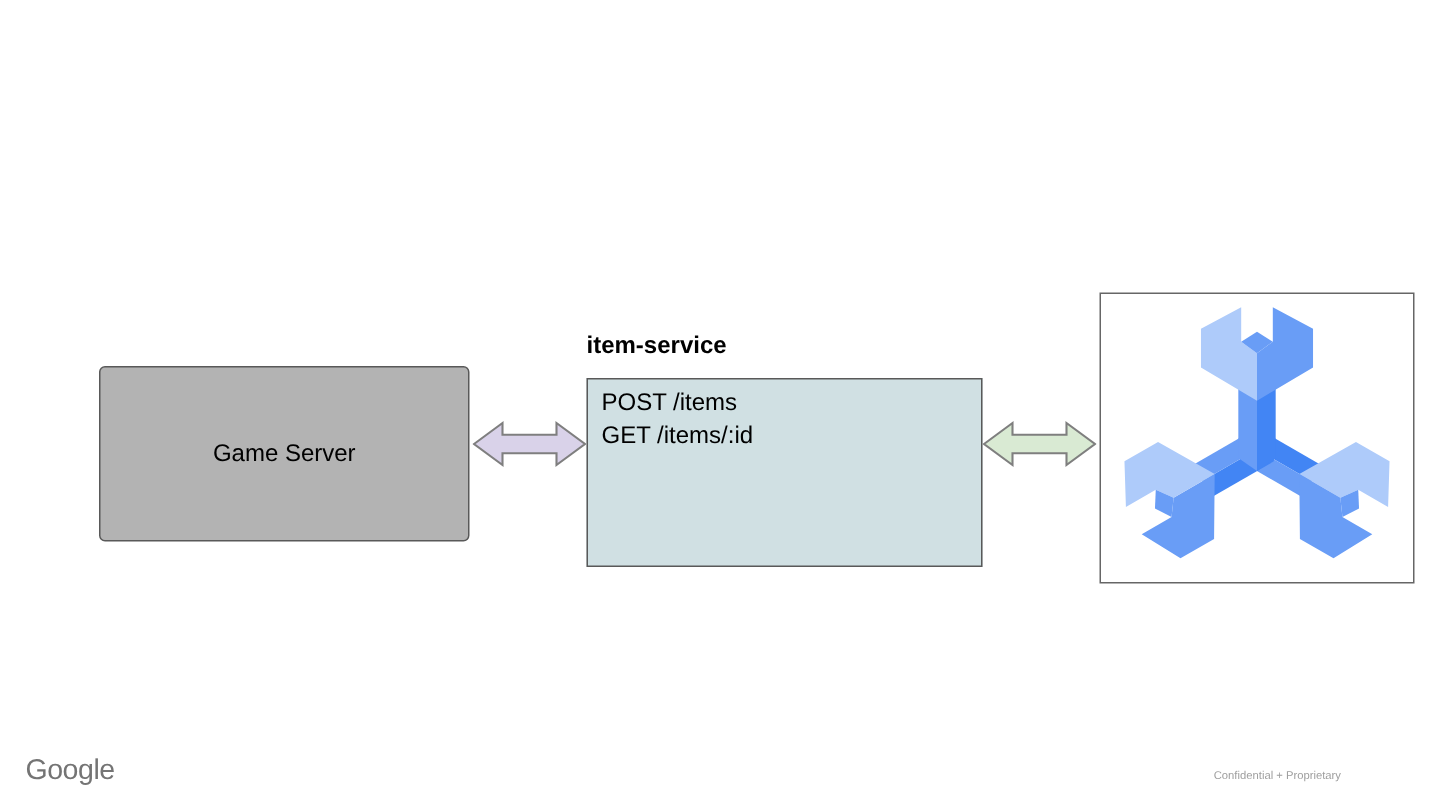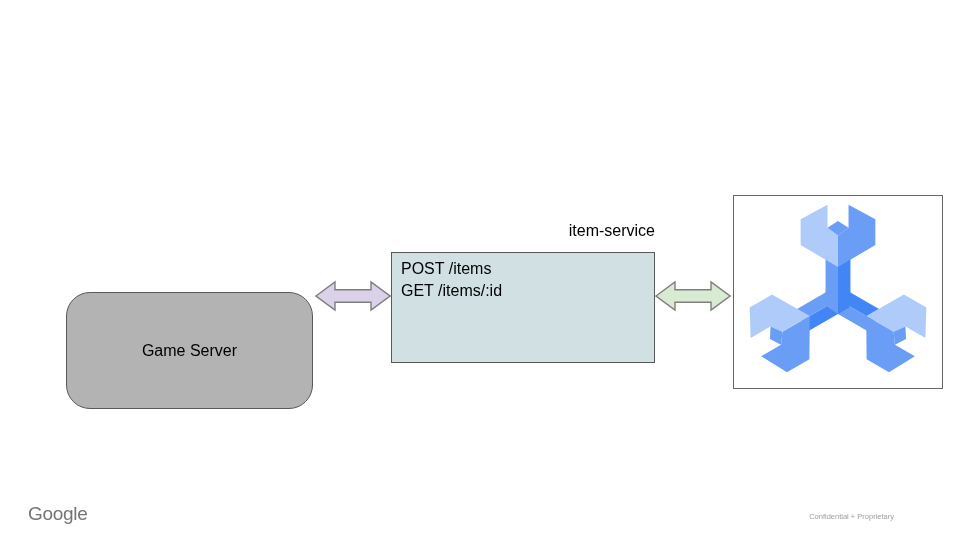--- a/index.html
+++ b/index.html
@@ -4,31 +4,31 @@
 <style>
   html,body{margin:0;padding:0;background:#e8e8e8;}
   .slide{
     position:relative;width:960px;height:540px;background:#ffffff;
     font-family:"Liberation Sans","DejaVu Sans",sans-serif;overflow:hidden;
   }
   
   .game-server{
     position:absolute;left:66px;top:244px;width:247px;height:117px;
     box-sizing:border-box;background:var(--game-server-fill);
-    border:1.5px solid var(--game-server-border);border-radius:24px;
-    display:flex;align-items:center;justify-content:center;margin-top:48px;
+    border:1.5px solid var(--game-server-border);border-radius:4px;
+    display:flex;align-items:center;justify-content:center;
   }
   .node-label{font-size:16px;color:var(--text-black);}
   
   .item-title{
     position:absolute;left:391px;top:222px;width:264px;
-    text-align:right;font-size:16px;font-weight:normal;color:var(--text-black);
+    text-align:left;font-size:16px;font-weight:bold;color:var(--text-black);
   }
   .item-service{
-    position:absolute;left:391px;top:252px;width:264px;height:111px;
+    position:absolute;left:391px;top:252px;width:264px;height:126px;
     box-sizing:border-box;background:var(--item-service-fill);
     border:1.5px solid var(--item-service-border);
     padding:5px 9px;
   }
   .endpoint{font-size:16px;line-height:22px;color:var(--text-black);white-space:nowrap;}
   
   .arrow{position:absolute;width:76px;height:32px;}
   .arrow-left{left:315px;top:280px;}
   .arrow-right{left:655px;top:280px;}
   .arrow polygon{stroke:var(--arrow-border);stroke-width:1.4;stroke-linejoin:miter;}
@@ -39,21 +39,21 @@
     position:absolute;left:733px;top:195px;width:210px;height:194px;
     box-sizing:border-box;background:#ffffff;border:1px solid var(--logo-box-border);
     display:flex;align-items:center;justify-content:center;
   }
   .logo-box svg{width:194px;height:182px;}
   .f-l{fill:var(--spanner-light);}
   .f-m{fill:var(--spanner-medium);}
   .f-d{fill:var(--spanner-dark);}
   
   .brand{
-    position:absolute;left:28px;top:503px;font-size:19px;letter-spacing:-0.3px;
+    position:absolute;left:17px;top:503px;font-size:19px;letter-spacing:-0.3px;
     color:var(--brand-gray);
   }
   .note{
     position:absolute;right:66px;top:512px;font-size:7.5px;color:var(--note-gray);
   }
 </style>
 </head>
 <body>
 
 <div class="slide">

